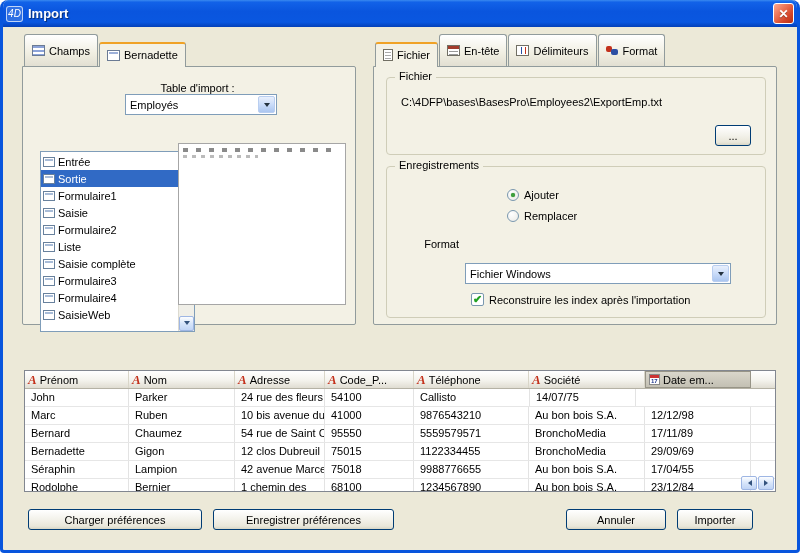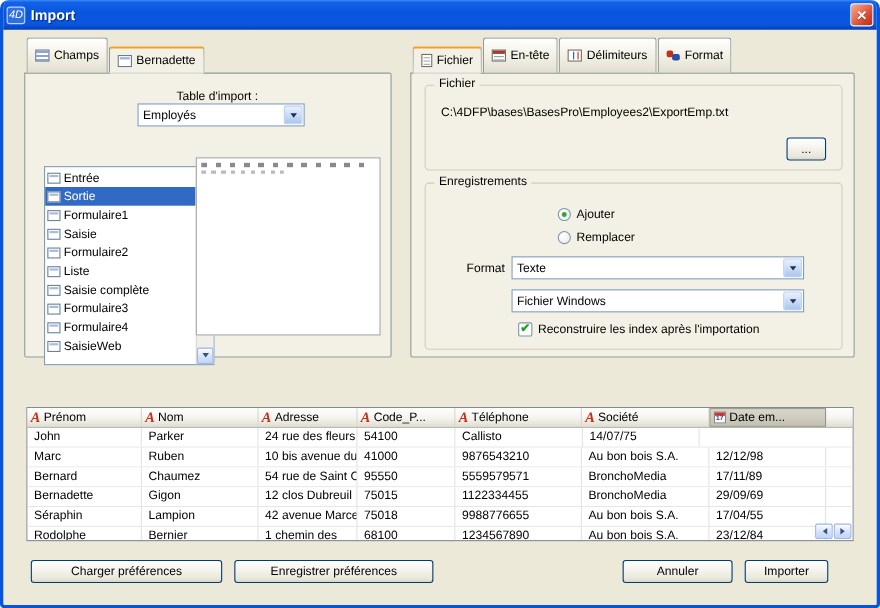--- a/index.html
+++ b/index.html
@@ -253,26 +253,20 @@
         <span class="radio-row r1">
           <span class="radio selected"></span>
           <span>Ajouter</span>
         </span>
         <span class="radio-row r2">
           <span class="radio"></span>
           <span>Remplacer</span>
         </span>
 
         <span class="fmt-label">Format</span>
-        <span class="combo combo-format">
-          <span class="combo-text">Texte</span>
-          <span class="combo-btn">
-              <span class="tri-down"></span>
-            </span>
-        </span>
         <span class="combo combo-ff">
           <span class="combo-text">Fichier Windows</span>
           <span class="combo-btn">
               <span class="tri-down"></span>
             </span>
         </span>
 
         <span class="check-row">
           <span class="checkbox">
               <span>✔</span>

